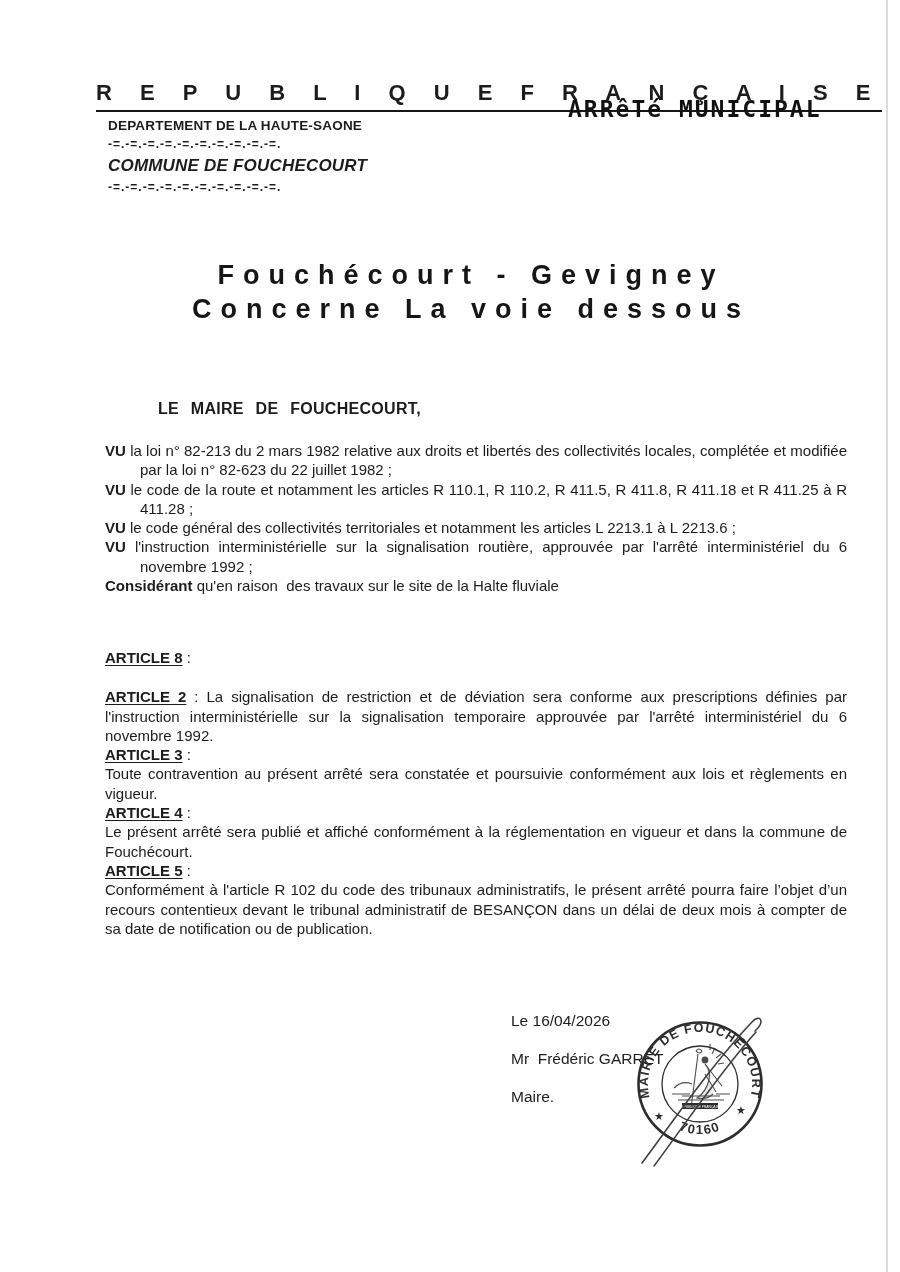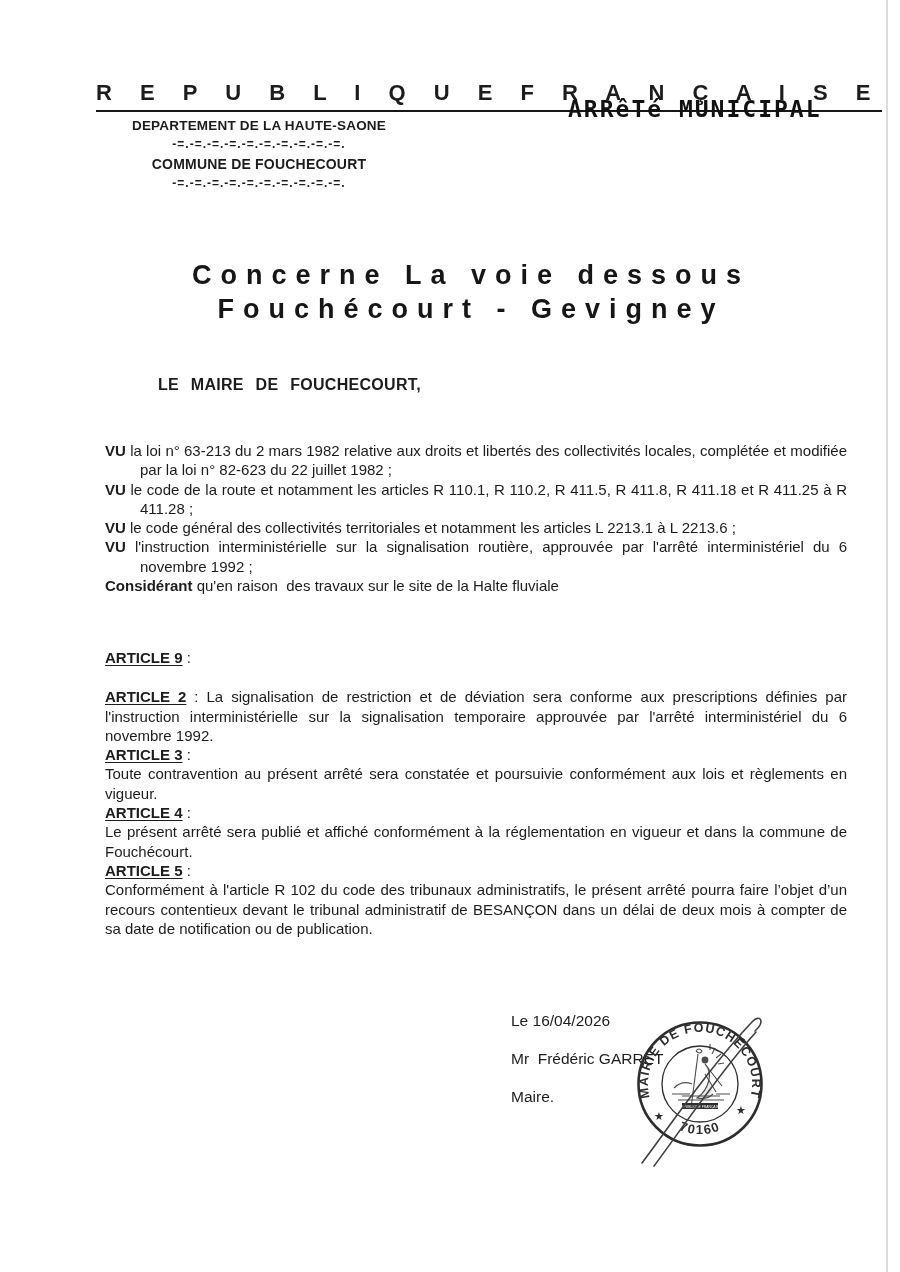--- a/index.html
+++ b/index.html
@@ -11,40 +11,40 @@
   .b{font-weight:bold;}
   .pre{white-space:pre;}
   .edge-line{position:absolute;left:886px;top:0;width:2px;height:1272px;background:#dcdcdc;}
 
   
   .republic{
     position:absolute;left:96px;top:80px;font-weight:bold;font-size:22px;
     letter-spacing:5px;word-spacing:12px;border-bottom:2.5px solid #161616;
     padding:0 6px 4px 0;white-space:nowrap;
   }
-  .left-head{position:absolute;left:108px;top:118px;width:302px;text-align:center;}
+  .left-head{position:absolute;left:108px;top:118px;width:302px;}
   .left-head .dept{font-weight:bold;font-size:13.5px;letter-spacing:.2px;}
   .left-head .dashes{font-weight:bold;font-size:12px;letter-spacing:1px;margin:4px 0 5px 0;}
-  .left-head .commune{font-weight:bold;font-size:14px;letter-spacing:.2px;}
+  .left-head .commune{font-weight:bold;font-size:17px;letter-spacing:.2px;font-style:italic;}
   .doc-type{
     position:absolute;left:528px;top:96px;font-family:"DejaVu Sans Mono",monospace;
     font-weight:bold;font-size:23px;letter-spacing:2px;white-space:nowrap;color:#111;margin-left:40px;
   }
 
   
   .main-title{
     position:absolute;left:0;right:0;top:258px;padding-left:42px;text-align:center;
     font-weight:bold;font-size:27px;letter-spacing:9px;line-height:34px;color:#161616;
   }
   .subtitle{
     position:absolute;left:0;right:0;top:363px;padding-left:40px;text-align:center;
     font-size:15px;
   }
   .maire-heading{
-    position:absolute;left:158px;top:376px;font-weight:bold;font-size:16px;
+    position:absolute;left:158px;top:400px;font-weight:bold;font-size:16px;
     word-spacing:7px;letter-spacing:.3px;
   }
 
   
   .recitals{position:absolute;left:105px;top:441px;width:742px;font-size:15px;line-height:19.3px;}
   .recital{margin:0;padding-left:35px;text-indent:-35px;text-align:justify;}
 
   .arrete-head-wrap{position:absolute;left:0;right:0;top:611px;padding-left:38px;text-align:center;}
   .arrete-head{
     display:inline-block;font-weight:bold;font-size:16px;letter-spacing:5px;
@@ -74,38 +74,38 @@
   <div class="republic">R E P U B L I Q U E   F R A N Ç A I S E</div>
   <div class="left-head">
     <div class="dept">DEPARTEMENT DE LA HAUTE-SAONE</div>
     <div class="dashes">-=.-=.-=.-=.-=.-=.-=.-=.-=.-=.</div>
     <div class="commune">COMMUNE DE FOUCHECOURT</div>
     <div class="dashes">-=.-=.-=.-=.-=.-=.-=.-=.-=.-=.</div>
   </div>
   <div class="doc-type">ARRêTé MUNICIPAL</div>
 
   <div class="main-title">
+    <div>Fouchécourt - Gevigney</div>
     <div>Concerne La voie dessous</div>
-    <div>Fouchécourt - Gevigney</div>
   </div>
 
 
   <div class="maire-heading">LE  MAIRE  DE  FOUCHECOURT,</div>
 
   <div class="recitals">
-    <p class="recital"><span class="b">VU</span> <span>la loi n° 63-213 du 2 mars 1982 relative aux droits et libertés des collectivités locales, complétée et modifiée par la loi n° 82-623 du 22 juillet 1982 ;</span></p>
+    <p class="recital"><span class="b">VU</span> <span>la loi n° 82-213 du 2 mars 1982 relative aux droits et libertés des collectivités locales, complétée et modifiée par la loi n° 82-623 du 22 juillet 1982 ;</span></p>
     <p class="recital"><span class="b">VU</span> <span>le code de la route et notamment les articles R 110.1, R 110.2, R 411.5, R 411.8, R 411.18 et R 411.25 à R 411.28 ;</span></p>
     <p class="recital"><span class="b">VU</span> <span>le code général des collectivités territoriales et notamment les articles L 2213.1 à L 2213.6 ;</span></p>
     <p class="recital"><span class="b">VU</span> <span>l'instruction interministérielle sur la signalisation routière, approuvée par l'arrêté interministériel du 6 novembre 1992 ;</span></p>
     <p class="recital"><span class="b">Considérant</span> <span class="pre">qu'en raison  des travaux sur le site de la Halte fluviale</span></p>
   </div>
 
 
   <div class="articles">
-    <p class="art-label-line"><span class="label">ARTICLE 9</span><span> :</span></p>
+    <p class="art-label-line"><span class="label">ARTICLE 8</span><span> :</span></p>
 
     <p class="gap-before"><span class="label">ARTICLE 2</span><span> : </span><span><span>La signalisation de restriction et de déviation sera conforme aux prescriptions définies par l'instruction interministérielle sur la signalisation temporaire approuvée par l'arrêté interministériel du 6 novembre 1992.</span></span></p>
 
     <p class="art-label-line"><span class="label">ARTICLE 3</span><span> :</span></p>
     <p><span>Toute contravention au présent arrêté sera constatée et poursuivie conformément aux lois et règlements en vigueur.</span></p>
 
     <p class="art-label-line"><span class="label">ARTICLE 4</span><span> :</span></p>
     <p><span>Le présent arrêté sera publié et affiché conformément à la réglementation en vigueur et dans la commune de Fouchécourt.</span></p>
 
     <p class="art-label-line"><span class="label">ARTICLE 5</span><span> :</span></p>

